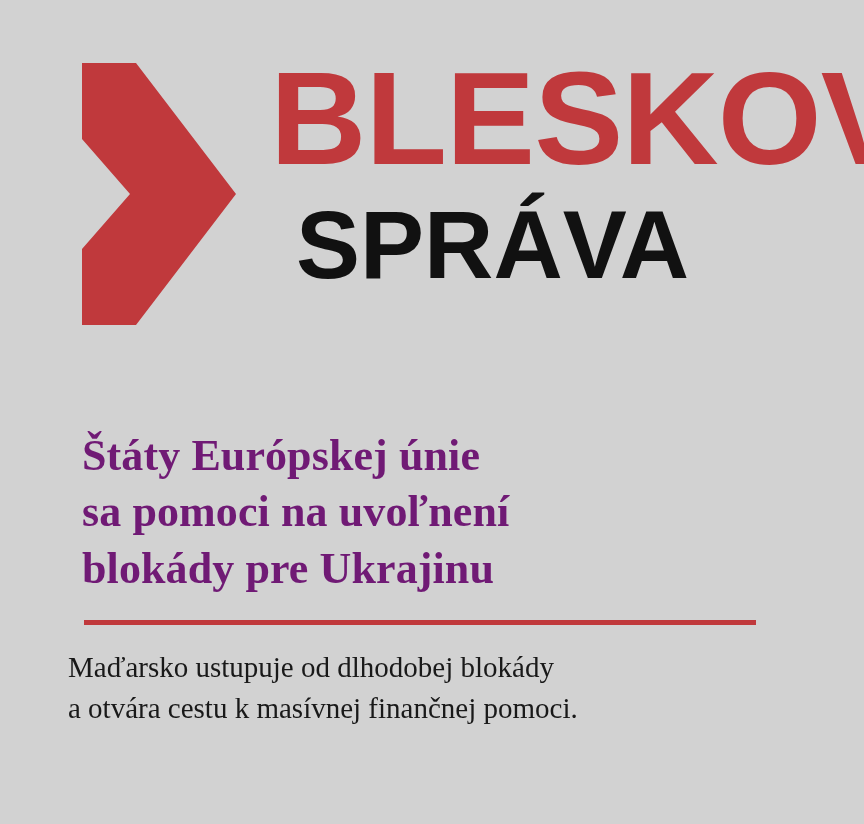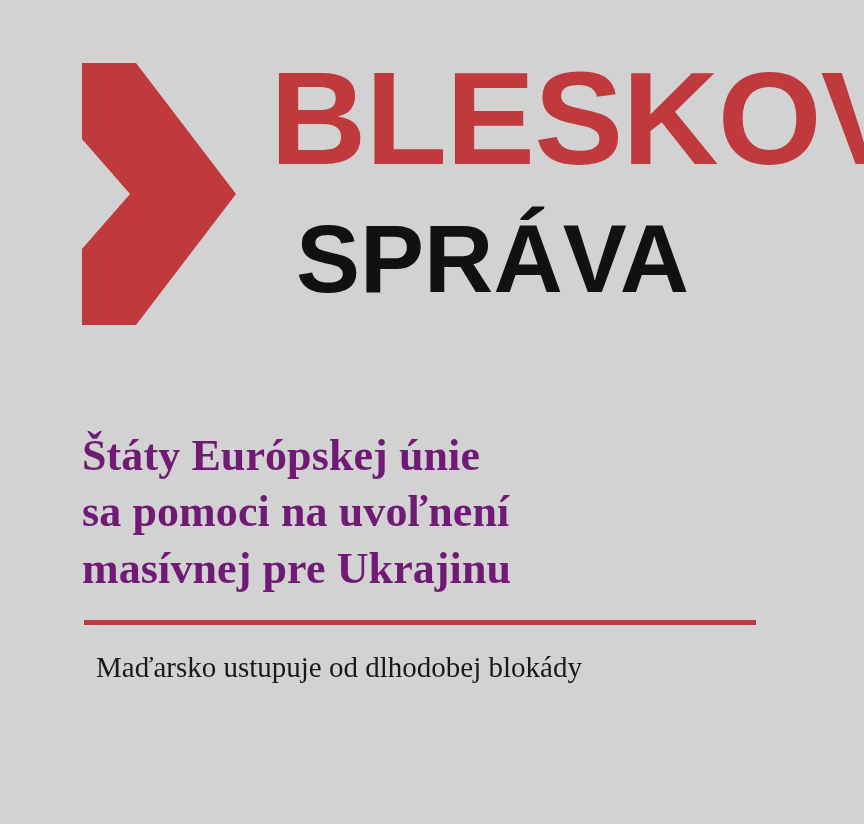--- a/index.html
+++ b/index.html
@@ -65,21 +65,21 @@
   }
 
   .logo-line2 {
     font-family: "Liberation Sans", sans-serif;
     font-weight: bold;
     font-size: 96px;
     line-height: 1.0;
     letter-spacing: 0px;
     color: #111111;
     text-transform: uppercase;
-    margin-top: 28px;
+    margin-top: 14px;
     margin-left: 26px;
     transform: scaleX(1.0);
     transform-origin: left top;
     white-space: nowrap;
   }
 
   
   .headline {
     position: absolute;
     left: 82px;
@@ -103,21 +103,21 @@
     left: 84px;
     top: 620px;
     width: 672px;
     height: 5px;
     background: #c0393c;
   }
 
   
   .deck {
     position: absolute;
-    left: 96px;
+    left: 68px;
     top: 647px;
     width: 700px;
     font-family: "Liberation Serif", serif;
     font-weight: normal;
     font-size: 29px;
     line-height: 1.42;
     color: #191919;
   }
   .deck-line {
     display: block;
@@ -140,22 +140,23 @@
     <div class="logo-text">
       <div class="logo-line1">Blesková</div>
       <div class="logo-line2">Správa</div>
     </div>
 
   </div>
 
   <div class="headline">
     <span class="headline-line">Štáty Európskej únie</span>
     <span class="headline-line">sa pomoci na uvoľnení</span>
-    <span class="headline-line">masívnej pre Ukrajinu</span>
+    <span class="headline-line">blokády pre Ukrajinu</span>
   </div>
 
   <div class="rule"></div>
 
   <div class="deck">
     <span class="deck-line">Maďarsko ustupuje od dlhodobej blokády</span>
+    <span class="deck-line">a otvára cestu k masívnej finančnej pomoci.</span>
   </div>
 
 </div>
 
 </body></html>

